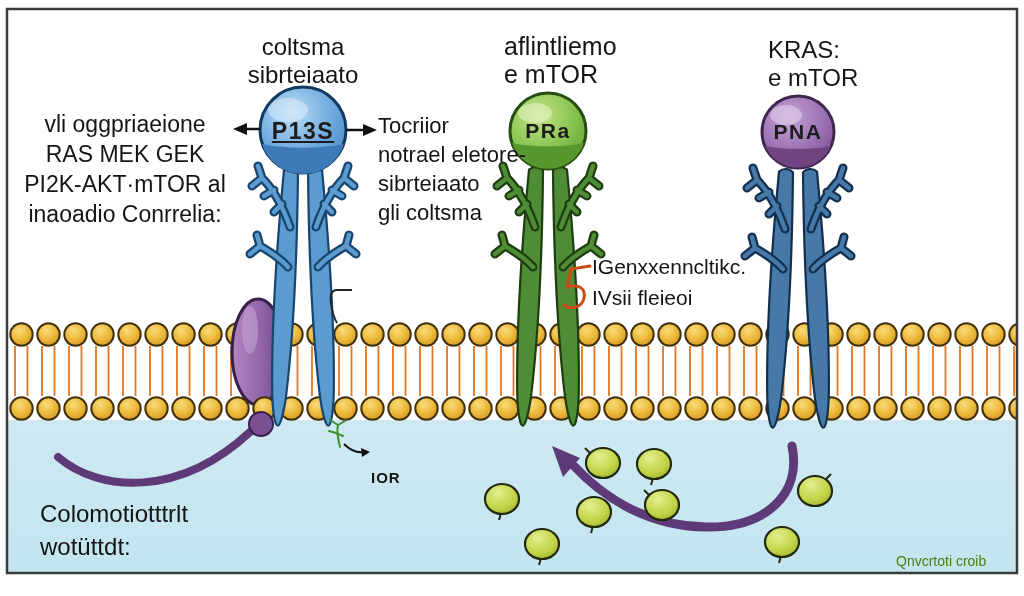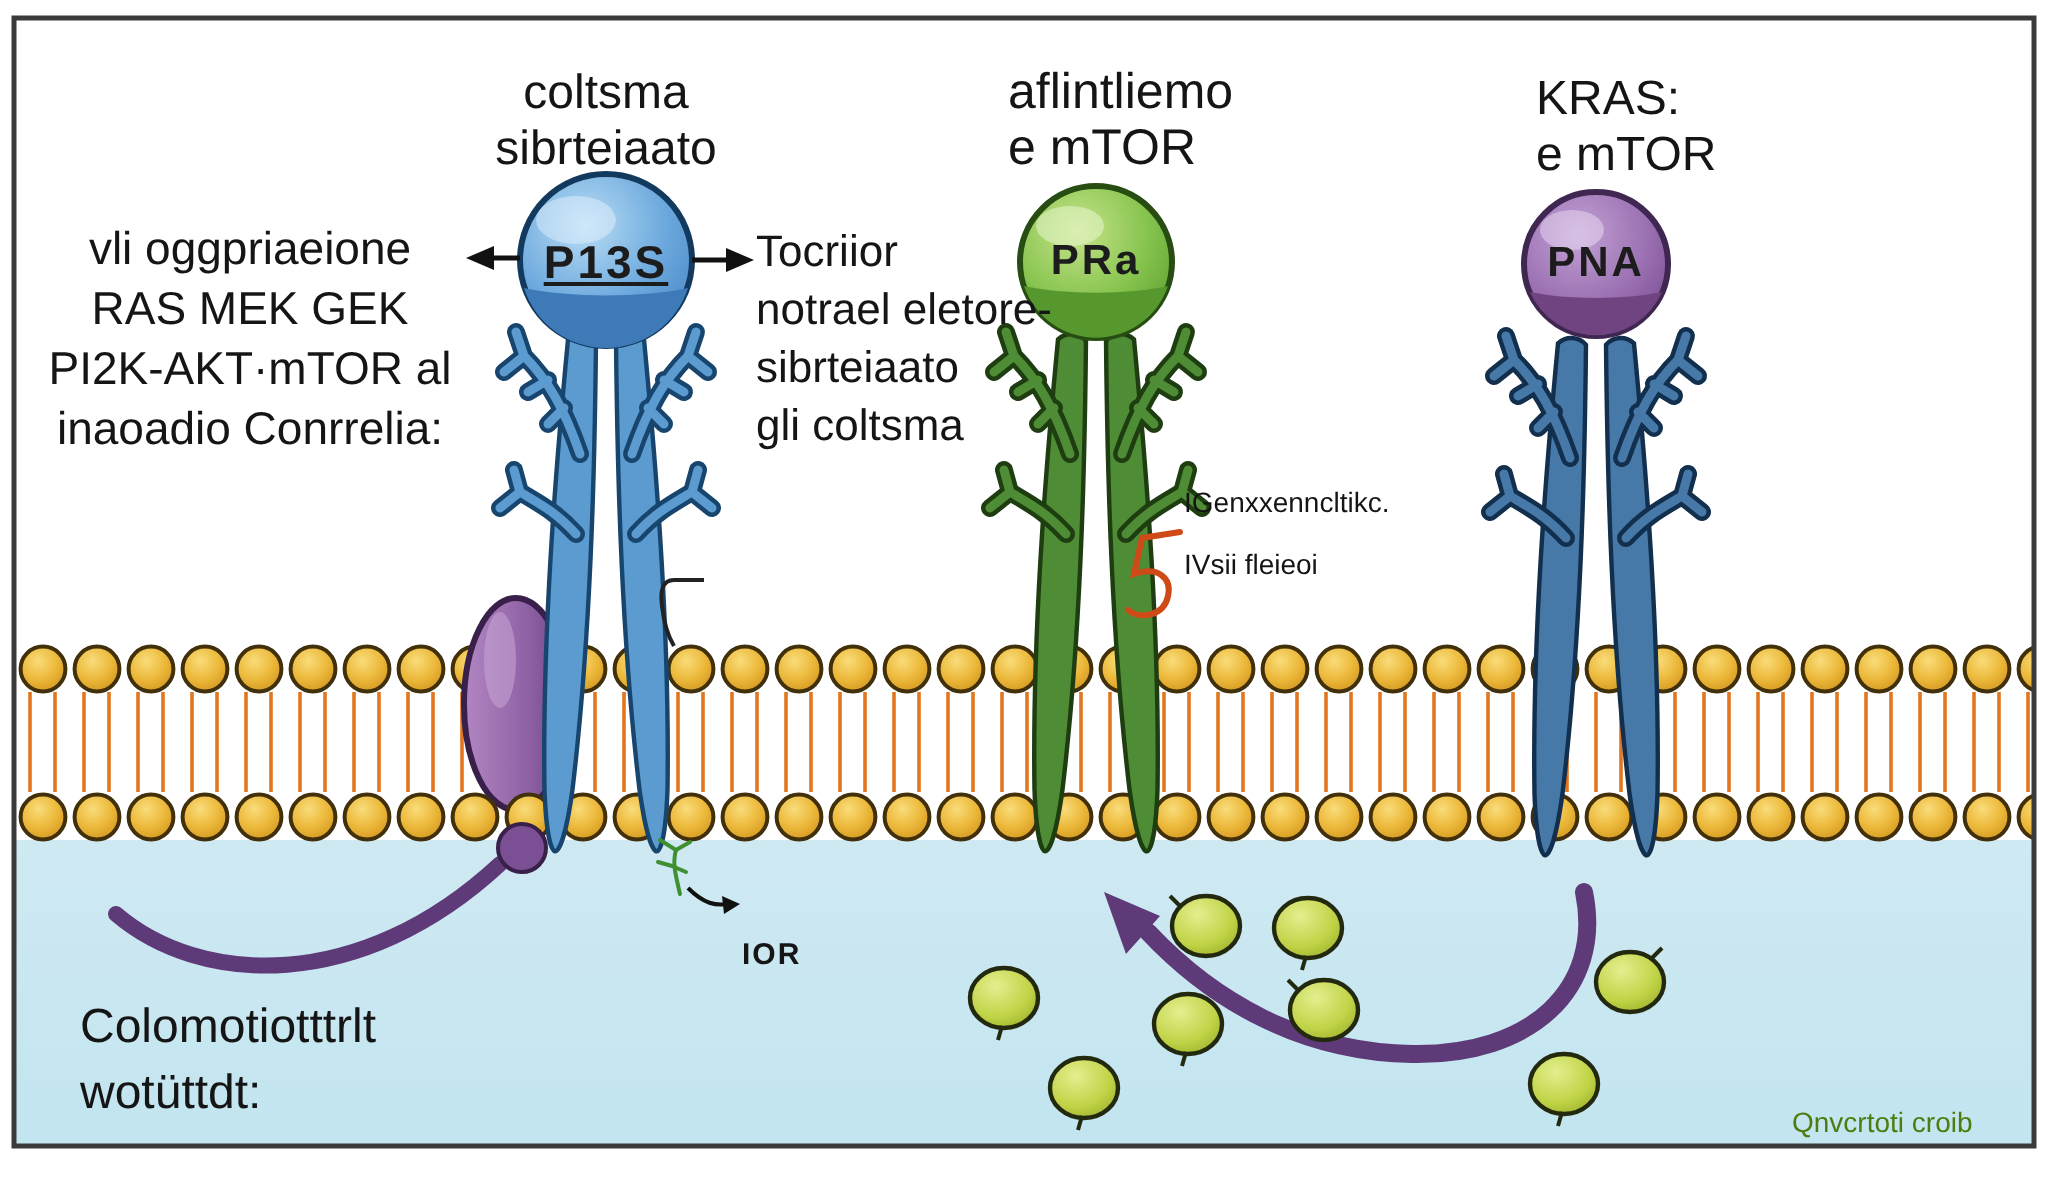--- a/index.html
+++ b/index.html
@@ -11,21 +11,21 @@
   .labels{position:absolute;left:0;top:0;width:1024px;height:596px;}
   .lbl{position:absolute;color:#151515;white-space:nowrap;}
   .c{text-align:center;}
   .r{text-align:center;}
   .r1top{left:203px;top:33px;width:200px;font-size:24px;line-height:28px;}
   .r2top{left:504px;top:32px;font-size:25px;line-height:28px;}
   .r3top{left:768px;top:36px;font-size:24px;line-height:28px;}
   .leftblk{left:18px;top:109px;width:214px;font-size:23px;line-height:30px;}
   .rightblk{left:378px;top:111px;font-size:22px;line-height:29px;}
   .midblk{left:358px;top:246px;font-size:23px;line-height:31px;}
-  .insblk{left:592px;top:236px;font-size:14px;line-height:31px;}
+  .insblk{left:592px;top:251px;font-size:21px;line-height:31px;}
   .blblk{left:40px;top:497px;font-size:24px;line-height:33px;}
   .caption{left:896px;top:553px;font-size:14px;color:#4d7c0f;}
   .ior{left:371px;top:441px;font-size:15px;font-weight:700;letter-spacing:1px;margin-top:28px;}
   .ball-lbl{font-weight:700;font-size:23px;letter-spacing:1.5px;color:#1c1c1c;width:90px;text-align:center;}
   .bl1{left:258px;top:118px;text-decoration:underline;}
   .bl2{left:503px;top:119px;font-size:21px;}
   .bl3{left:753px;top:120px;font-size:21px;}
 </style>
 </head>
 <body>

